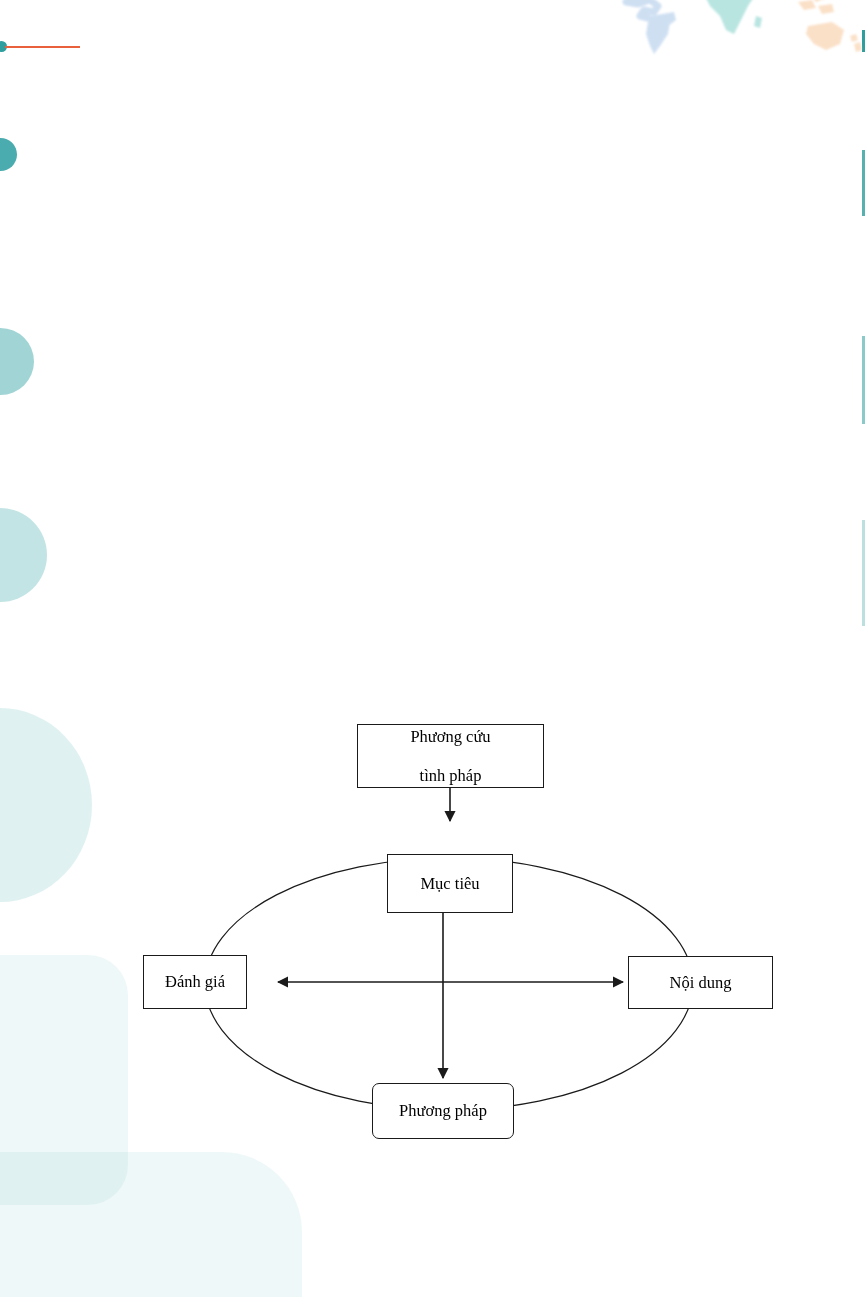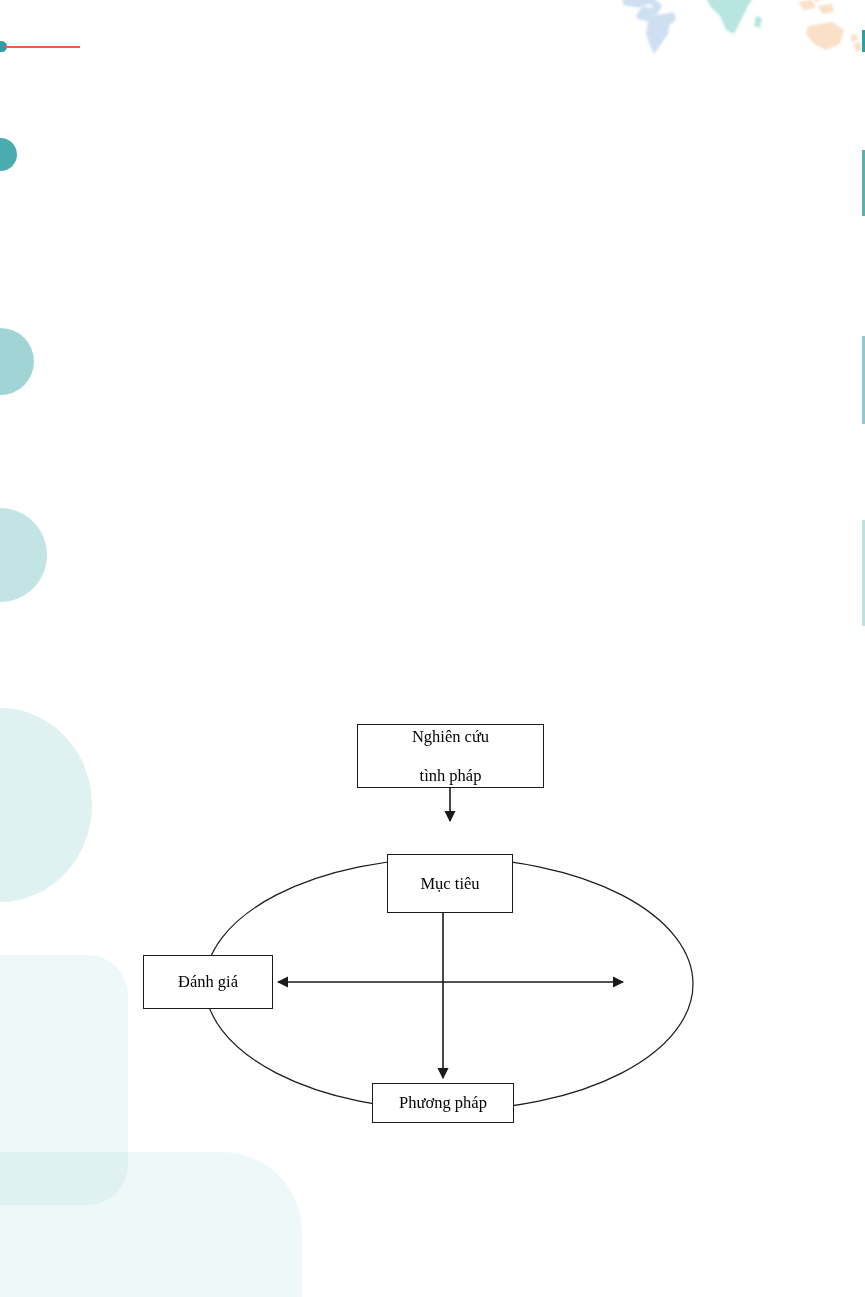--- a/index.html
+++ b/index.html
@@ -106,23 +106,23 @@
     text-align: center;
     display: flex;
     align-items: center;
     justify-content: center;
     z-index: 5;
   }
   .node span { display: block; width: 100%; }
 
   #node-nghien-cuu { left: 357px; top: 724px;  width: 187px; height: 64px; }
   #node-muc-tieu   { left: 387px; top: 825px;  width: 126px; height: 59px; margin-top: 29px; }
-  #node-danh-gia   { left: 143px; top: 955px;  width: 130px; height: 54px; }
+  #node-danh-gia   { left: 143px; top: 955px;  width: 104px; height: 54px; }
   #node-noi-dung   { left: 628px; top: 956px;  width: 145px; height: 53px; }
-  #node-phuong-phap{ left: 372px; top: 1083px; width: 142px; height: 40px; }
+  #node-phuong-phap{ left: 372px; top: 1083px; width: 142px; height: 56px; border-radius: 7px; }
 
   .edge-layer {
     position: absolute;
     left: 0; top: 0;
     width: 865px; height: 1297px;
     z-index: 2;
   }
 </style>
 </head>
 <body>
@@ -185,27 +185,30 @@
       <ellipse cx="449" cy="984" rx="244" ry="126" fill="none" stroke="#1a1a1a" stroke-width="1.2"></ellipse>
 
       <line x1="450" y1="788" x2="450" y2="821" stroke="#1a1a1a" stroke-width="1.6" marker-end="url(#arrow-end)"></line>
 
       <line x1="443" y1="889" x2="443" y2="1078" stroke="#1a1a1a" stroke-width="1.6" marker-start="url(#arrow-start)" marker-end="url(#arrow-end)"></line>
 
       <line x1="278" y1="982" x2="623" y2="982" stroke="#1a1a1a" stroke-width="1.6" marker-start="url(#arrow-start)" marker-end="url(#arrow-end)"></line>
     </svg>
 
     <div class="node" id="node-nghien-cuu">
-      <span><span>Nghiên cứu</span><br><span>tình pháp</span></span>
+      <span><span>Phương cứu</span><br><span>tình pháp</span></span>
     </div>
 
     <div class="node" id="node-muc-tieu">
       <span>Mục tiêu</span>
     </div>
 
+    <div class="node" id="node-noi-dung">
+      <span>Nội dung</span>
+    </div>
 
     <div class="node" id="node-phuong-phap">
       <span>Phương pháp</span>
     </div>
 
     <div class="node" id="node-danh-gia">
       <span>Đánh giá</span>
     </div>
 
   </div>

